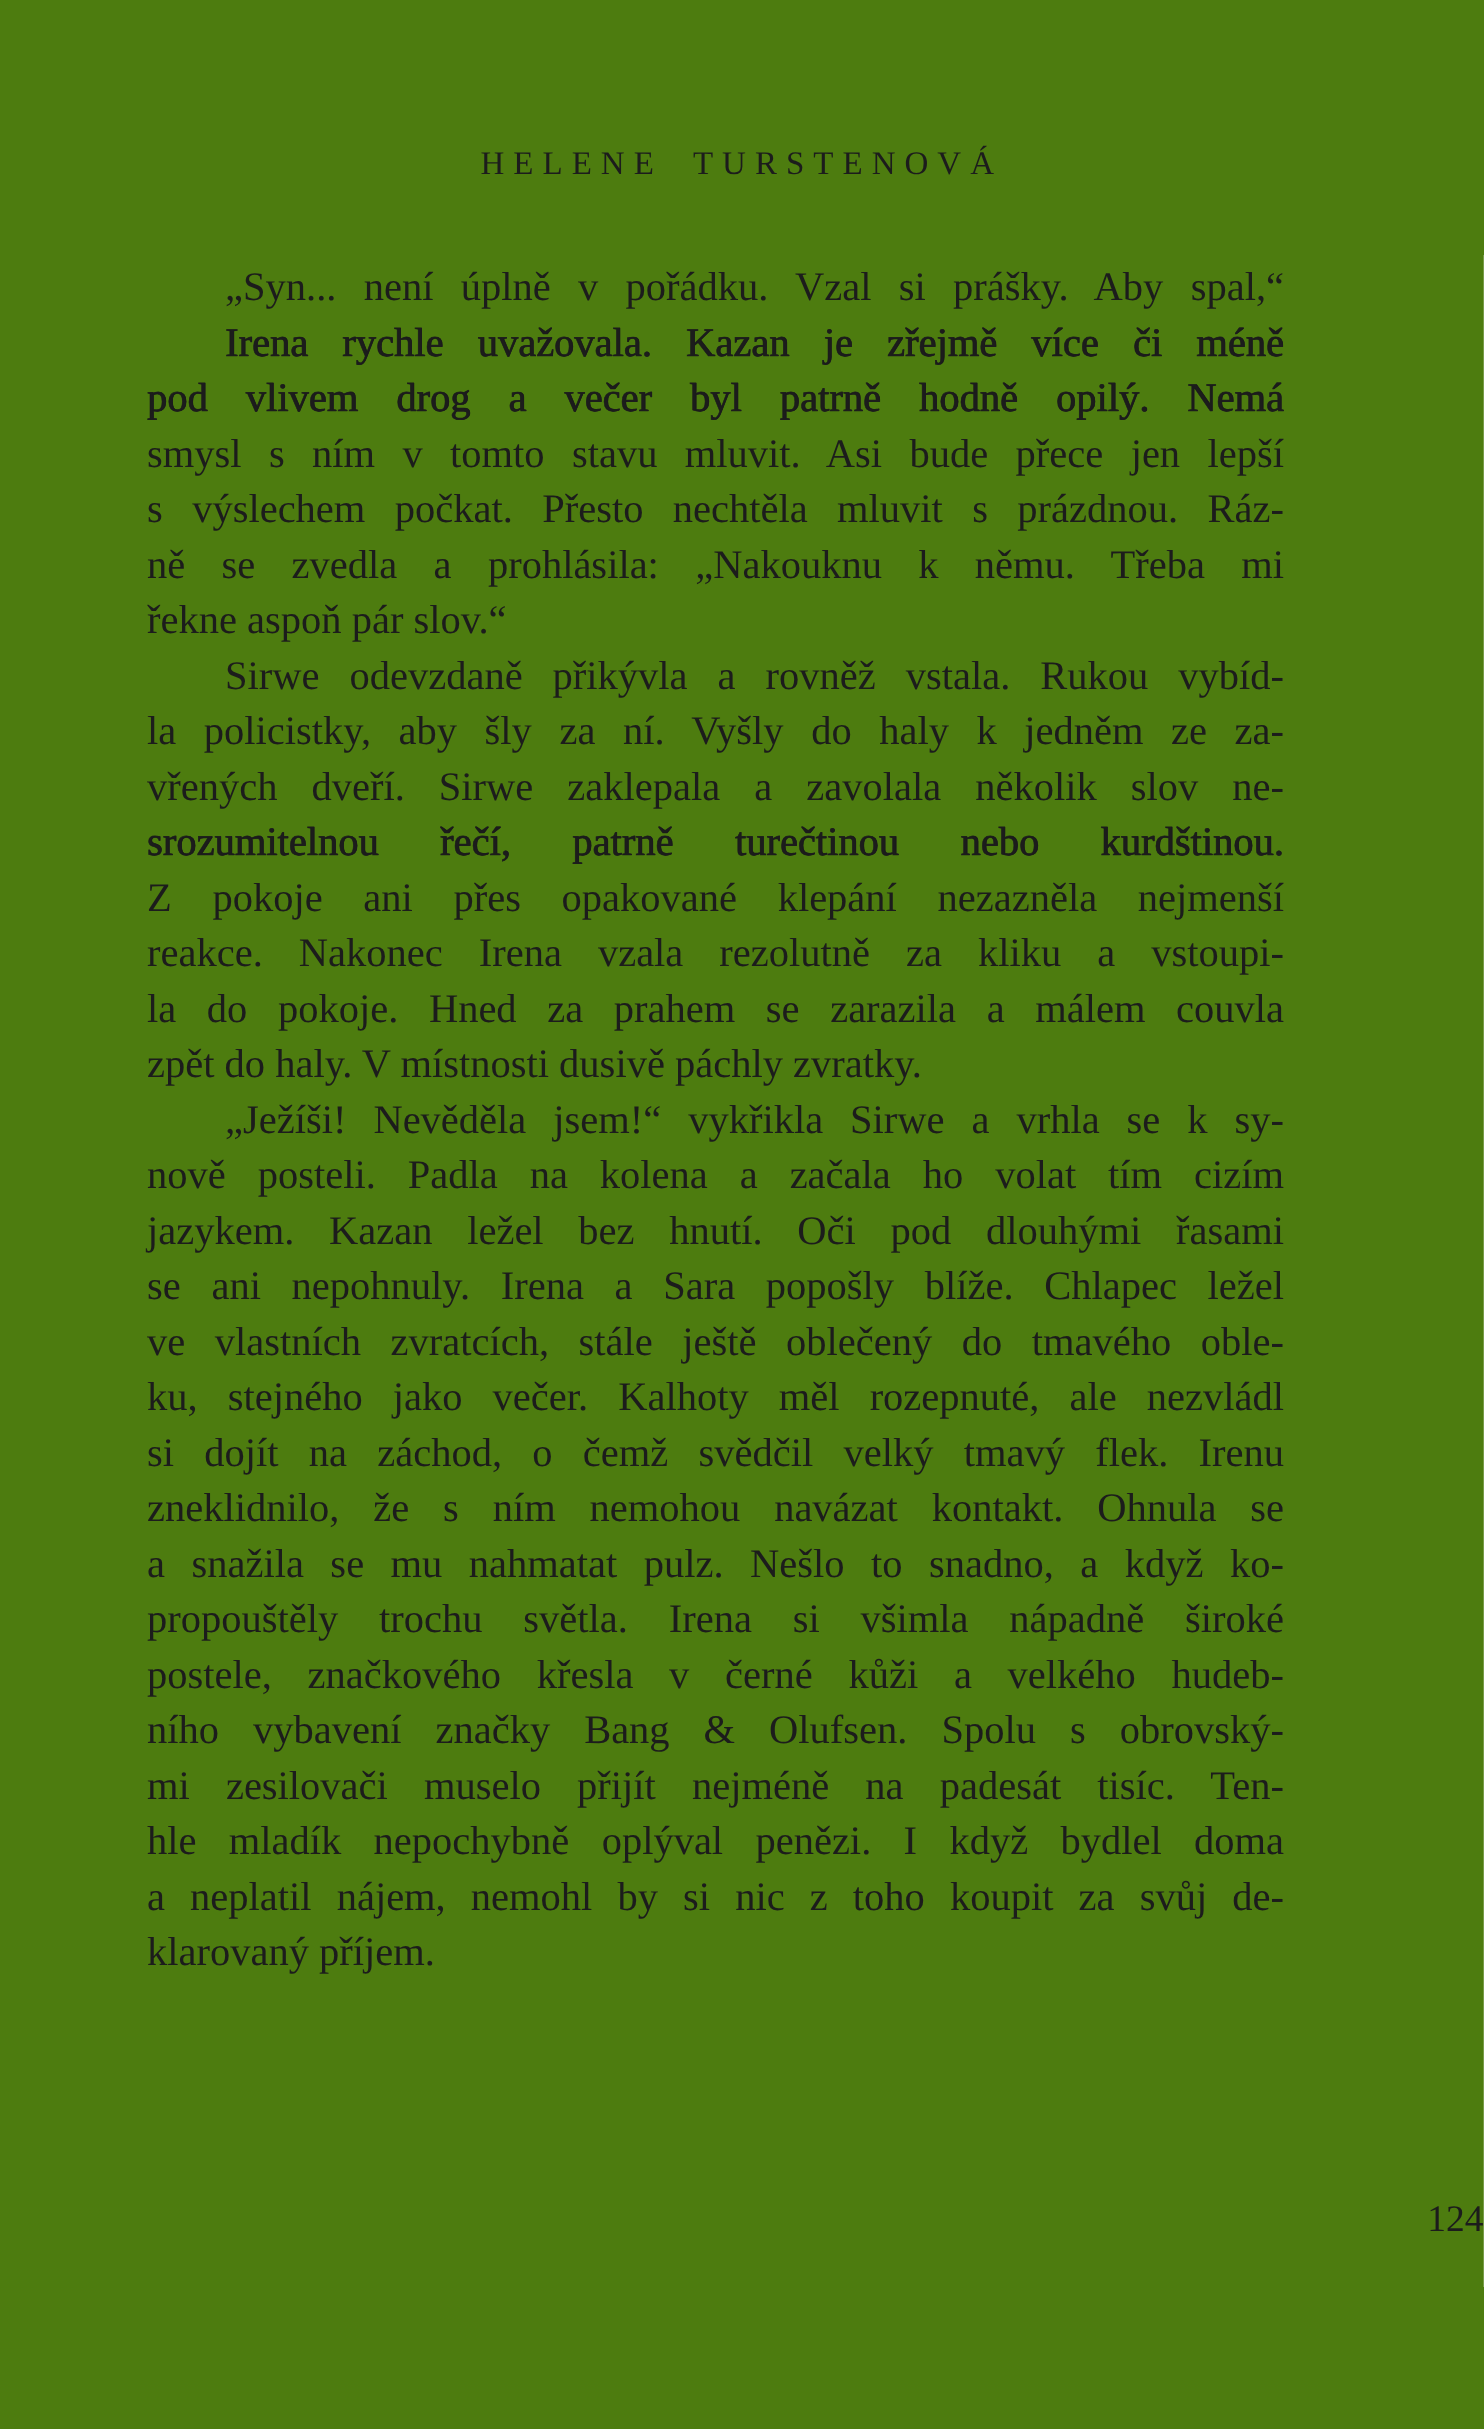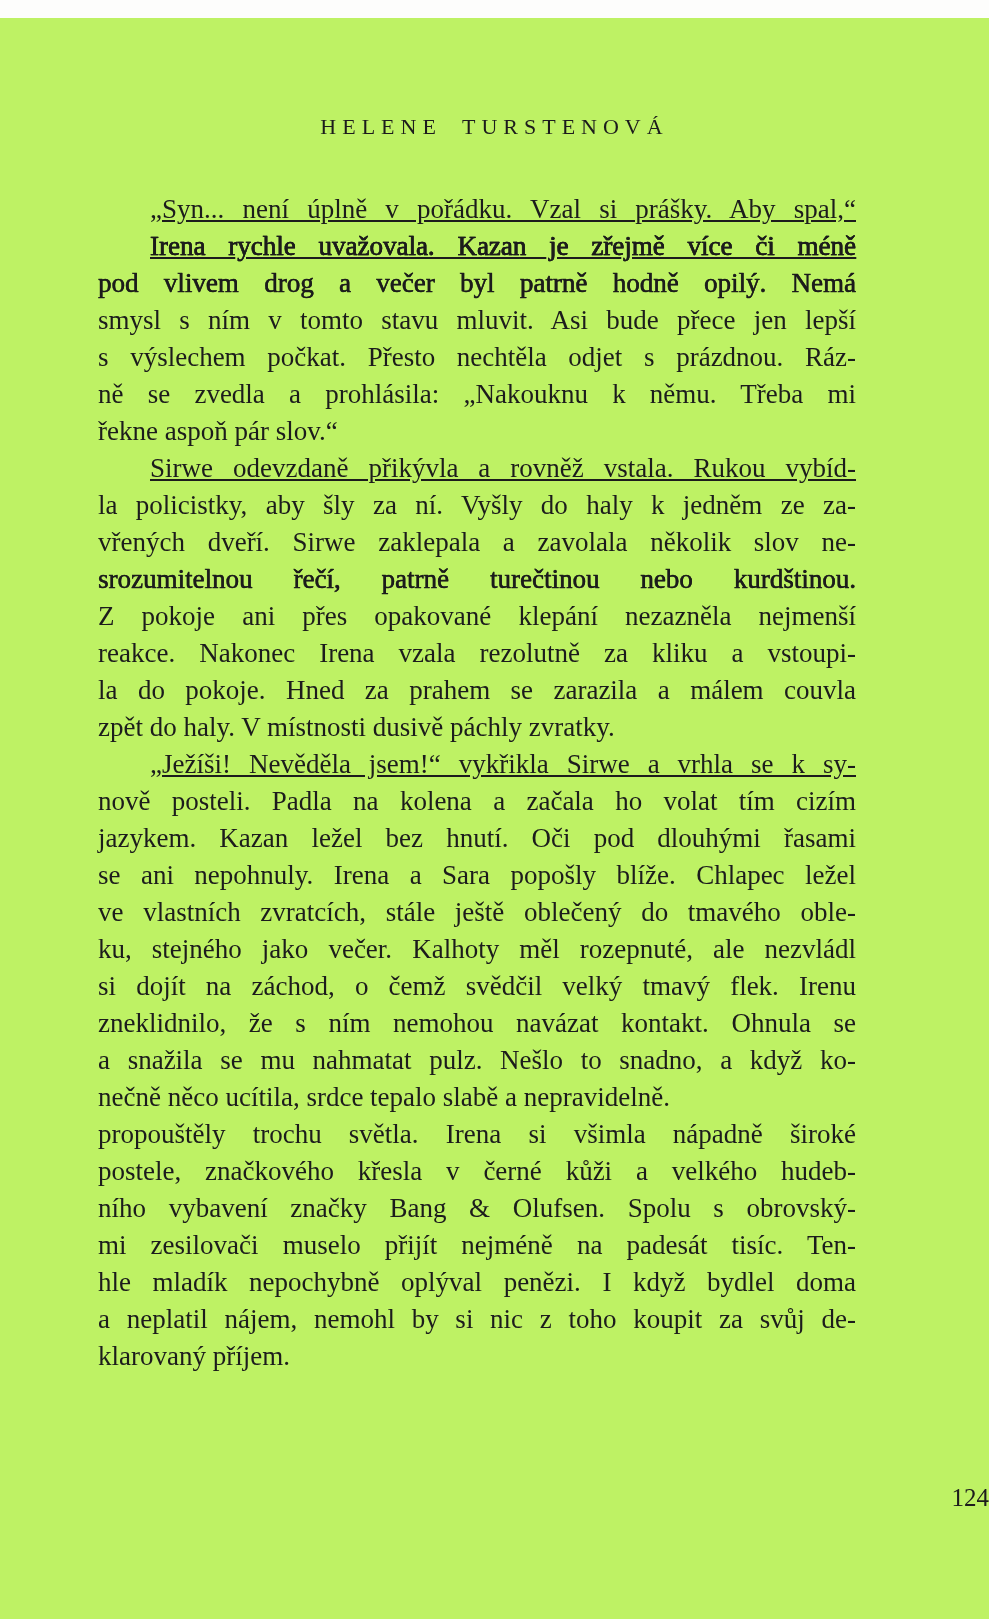--- a/index.html
+++ b/index.html
@@ -11,22 +11,21 @@
     height: 1619px;
     position: relative;
     background: #fdfdfc;
     font-family: "Liberation Serif", serif;
     color: #1c1c1c;
     overflow: hidden;
   }
   .book-page {
     position: absolute;
     inset: 0;
-    background: #bef264;
-    margin-top: 18px;
+    background: #4d7c0f;
   }
   .running-header {
     position: absolute;
     top: 96px;
     left: 0;
     width: 100%;
     text-align: center;
     font-size: 22px;
     letter-spacing: 6px;
     word-spacing: 9px;
@@ -47,21 +46,20 @@
   }
   .line.justified {
     white-space: normal;
   }
   .line.para-end {
     text-align-last: left;
     white-space: normal;
   }
   .line.indent {
     padding-left: 52px;
-    text-decoration: underline;
   }
   .line.heavy {
     -webkit-text-stroke: 0.4px currentColor;
     text-shadow: 0.3px 0 0 currentColor;
   }
   .page-number {
     position: absolute;
     top: 1466px;
     left: 0;
     width: 100%;
@@ -75,41 +73,40 @@
 
 <div class="book-page">
 
   <div class="running-header">HELENE TURSTENOVÁ</div>
 
   <div class="text-block">
       <div class="line indent justified">„Syn... není úplně v pořádku. Vzal si prášky. Aby spal,“</div>
       <div class="line indent justified heavy">Irena rychle uvažovala. Kazan je zřejmě více či méně</div>
       <div class="line justified heavy">pod vlivem drog a večer byl patrně hodně opilý. Nemá</div>
       <div class="line justified">smysl s ním v tomto stavu mluvit. Asi bude přece jen lepší</div>
-      <div class="line justified">s výslechem počkat. Přesto nechtěla odjet s prázdnou. Ráz-</div>
+      <div class="line justified">s výslechem počkat. Přesto nechtěla mluvit s prázdnou. Ráz-</div>
       <div class="line justified">ně se zvedla a prohlásila: „Nakouknu k němu. Třeba mi</div>
       <div class="line para-end">řekne aspoň pár slov.“</div>
       <div class="line indent justified">Sirwe odevzdaně přikývla a rovněž vstala. Rukou vybíd-</div>
       <div class="line justified">la policistky, aby šly za ní. Vyšly do haly k jedněm ze za-</div>
       <div class="line justified">vřených dveří. Sirwe zaklepala a zavolala několik slov ne-</div>
       <div class="line justified heavy">srozumitelnou řečí, patrně turečtinou nebo kurdštinou.</div>
       <div class="line justified">Z pokoje ani přes opakované klepání nezazněla nejmenší</div>
       <div class="line justified">reakce. Nakonec Irena vzala rezolutně za kliku a vstoupi-</div>
       <div class="line justified">la do pokoje. Hned za prahem se zarazila a málem couvla</div>
       <div class="line para-end">zpět do haly. V místnosti dusivě páchly zvratky.</div>
       <div class="line indent justified">„Ježíši! Nevěděla jsem!“ vykřikla Sirwe a vrhla se k sy-</div>
       <div class="line justified">nově posteli. Padla na kolena a začala ho volat tím cizím</div>
       <div class="line justified">jazykem. Kazan ležel bez hnutí. Oči pod dlouhými řasami</div>
       <div class="line justified">se ani nepohnuly. Irena a Sara popošly blíže. Chlapec ležel</div>
       <div class="line justified">ve vlastních zvratcích, stále ještě oblečený do tmavého oble-</div>
       <div class="line justified">ku, stejného jako večer. Kalhoty měl rozepnuté, ale nezvládl</div>
       <div class="line justified">si dojít na záchod, o čemž svědčil velký tmavý flek. Irenu</div>
       <div class="line justified">zneklidnilo, že s ním nemohou navázat kontakt. Ohnula se</div>
       <div class="line justified">a snažila se mu nahmatat pulz. Nešlo to snadno, a když ko-</div>
-      <div class="line para-end">nečně něco ucítila, srdce tepalo slabě a nepravidelně.</div>
       <div class="line justified">propouštěly trochu světla. Irena si všimla nápadně široké</div>
       <div class="line justified">postele, značkového křesla v černé kůži a velkého hudeb-</div>
       <div class="line justified">ního vybavení značky Bang &amp; Olufsen. Spolu s obrovský-</div>
       <div class="line justified">mi zesilovači muselo přijít nejméně na padesát tisíc. Ten-</div>
       <div class="line justified">hle mladík nepochybně oplýval penězi. I když bydlel doma</div>
       <div class="line justified">a neplatil nájem, nemohl by si nic z toho koupit za svůj de-</div>
       <div class="line para-end">klarovaný příjem.</div>
     </div>
 
   <div class="page-number">124</div>

